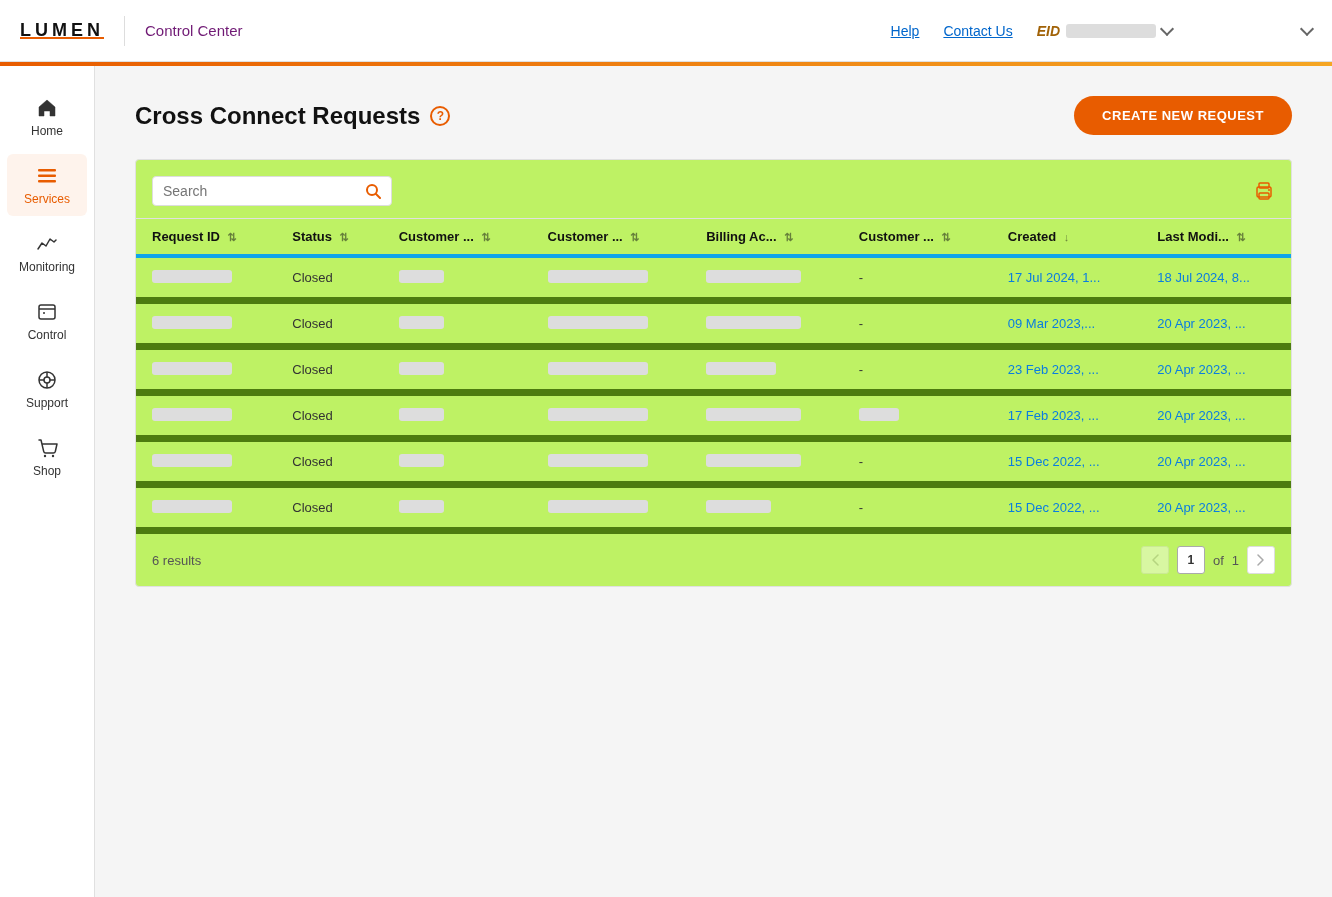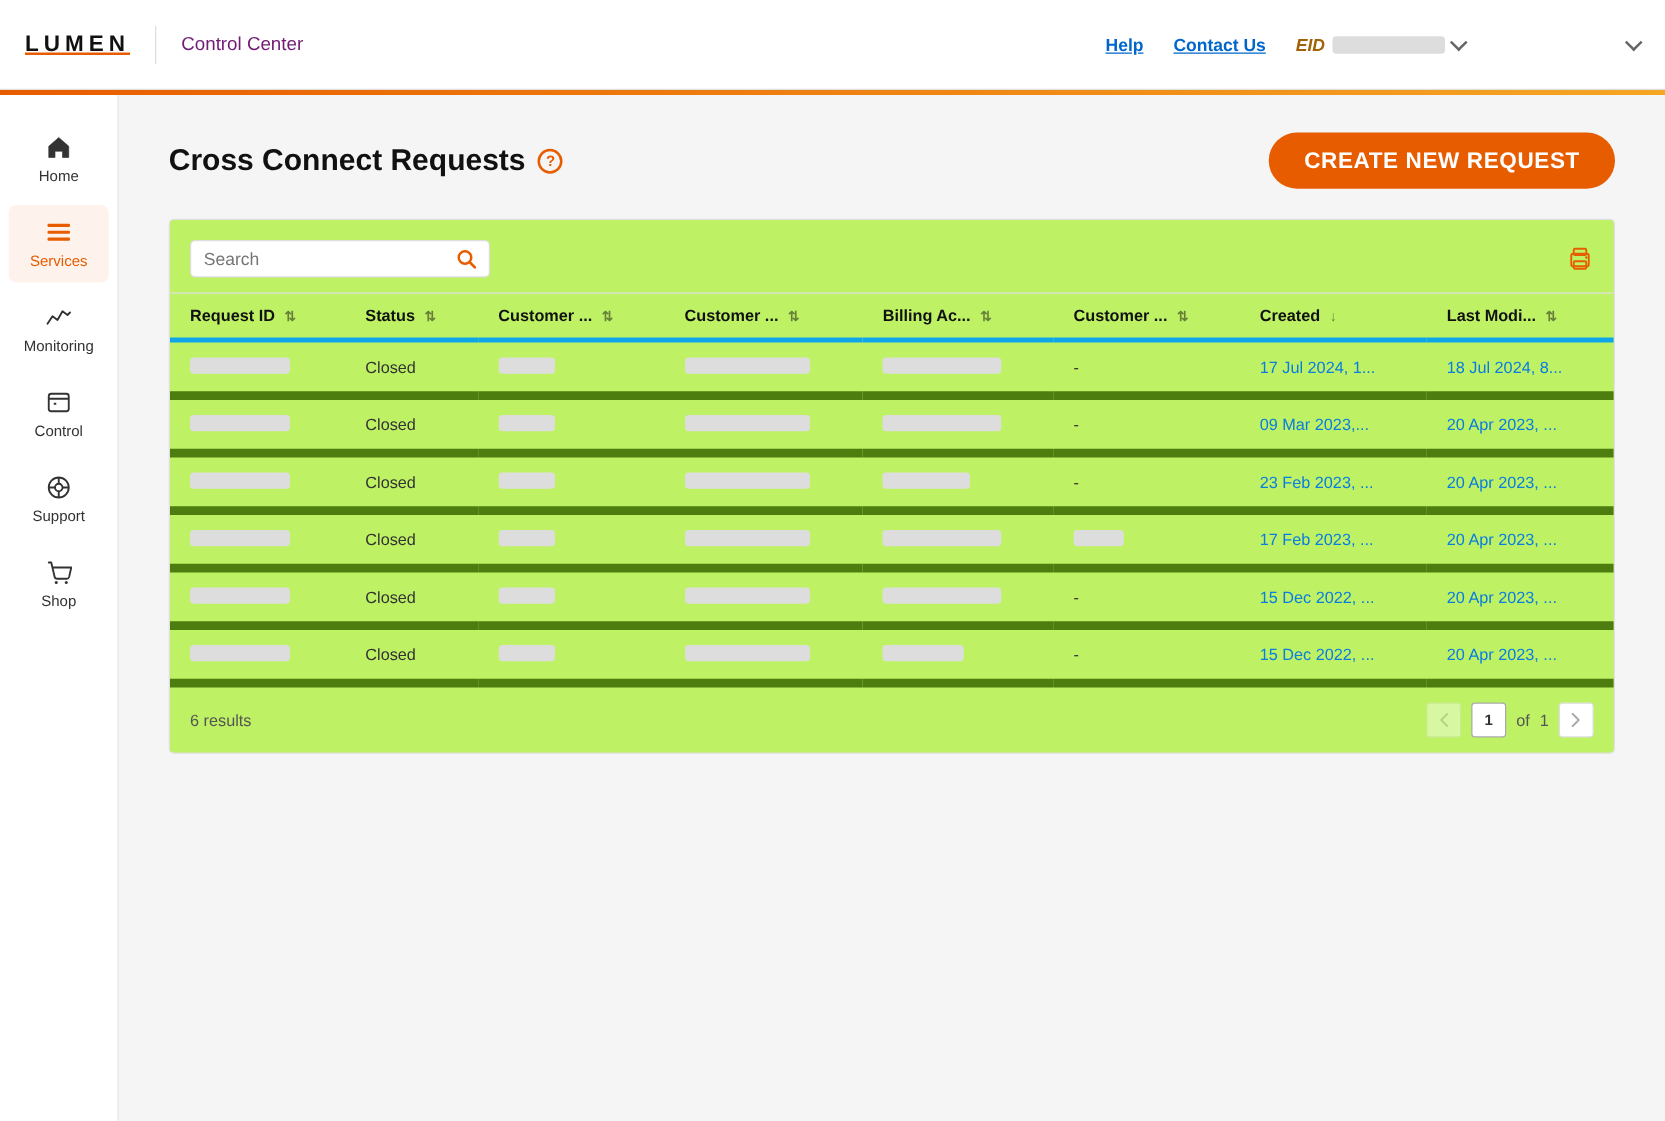--- a/index.html
+++ b/index.html
@@ -2,21 +2,21 @@
 <html><head>
   <meta charset="utf-8">
   <style>
     * { box-sizing: border-box; margin: 0; padding: 0; }
     body { font-family: -apple-system, BlinkMacSystemFont, 'Segoe UI', Arial, sans-serif; background: #f5f5f5; color: #333; font-size: 14px; }
 
     
     .header {
       background: #fff;
       border-bottom: 1px solid #e0e0e0;
-      height: 72px;
+      height: 62px;
       display: flex;
       align-items: center;
       padding: 0 20px;
       position: relative;
       z-index: 10;
     }
     .header-title {
       font-size: 15px;
       color: #701a75;
       font-weight: 400;
@@ -25,21 +25,20 @@
       margin-left: auto;
       display: flex;
       align-items: center;
       gap: 24px;
     }
     .header-link {
       color: #0066cc;
       text-decoration: underline;
       font-size: 14px;
       cursor: pointer;
-      font-weight: bold;
     }
     .header-eid {
       display: flex;
       align-items: center;
       gap: 6px;
       font-size: 14px;
       color: #a16207;
       font-style: italic;
     }
     .header-eid .eid-label {
@@ -155,21 +154,21 @@
       font-size: 12px;
       font-weight: 700;
       cursor: pointer;
     }
     .create-btn {
       background: #e85c00;
       color: #fff;
       border: none;
       border-radius: 24px;
       padding: 12px 28px;
-      font-size: 18px;
+      font-size: 13px;
       font-weight: 700;
       letter-spacing: 0.5px;
       cursor: pointer;
       text-transform: uppercase;
     }
 
     
     .table-card {
       background: #bef264;
       border-radius: 4px;

